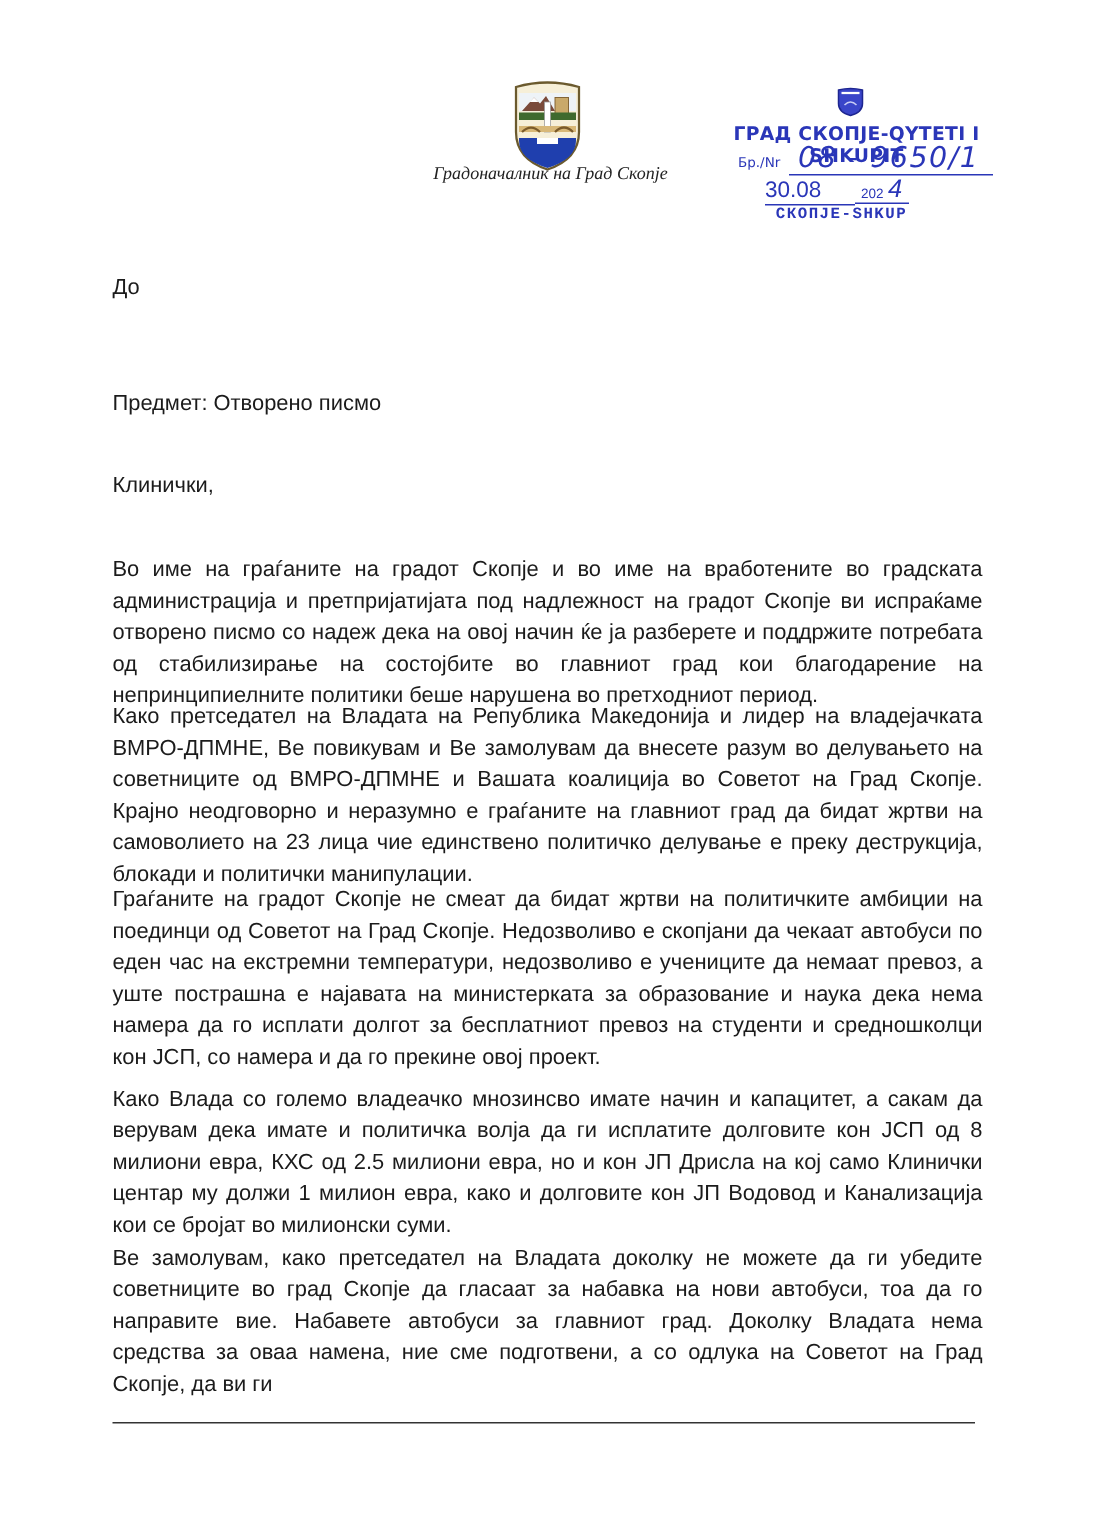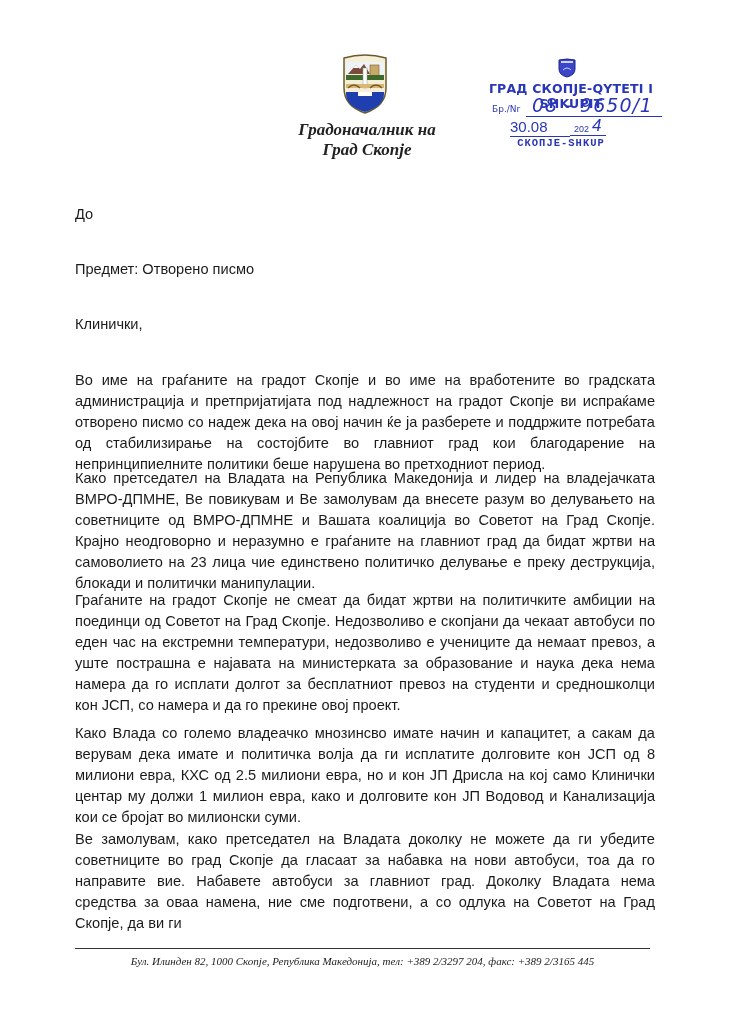--- a/index.html
+++ b/index.html
@@ -5,22 +5,22 @@
   html, body { margin: 0; padding: 0; }
   body {
     width: 731px; height: 1024px; background: #ffffff; position: relative; overflow: hidden;
     font-family: "Liberation Sans", "DejaVu Sans", sans-serif; color: #1a1a1a;
   }
   .page { position: absolute; left: 0; top: 0; width: 731px; height: 1024px; }
 
   
   .crest { position: absolute; left: 340px; top: 52px; width: 50px; height: 62px; }
   .mayor-title {
-    position: absolute; left: 282px; top: 120px; width: 170px; text-align: center;
-    font-family: "Liberation Serif", "DejaVu Serif", serif; font-style: italic; font-size: 17px; color: #222; font-weight: bold;
+    position: absolute; left: 282px; top: 108px; width: 170px; text-align: center;
+    font-family: "Liberation Serif", "DejaVu Serif", serif; font-style: italic; font-size: 12px; color: #222;
   }
 
   
   .stamp { position: absolute; left: 466px; top: 58px; width: 210px; color: #2a36b8; }
   .stamp-crest { position: absolute; left: 92px; top: 0; width: 18px; height: 20px; }
   .stamp-org {
     position: absolute; left: 0; top: 23px; width: 210px; text-align: center;
     font-family: "DejaVu Sans", sans-serif; font-weight: bold; font-size: 12.5px; letter-spacing: 0.2px;
   }
   .stamp-row { position: absolute; font-family: "DejaVu Sans", sans-serif; font-size: 9px; }
@@ -39,21 +39,21 @@
   .stamp-city {
     position: absolute; left: 40px; top: 79px; width: 110px; text-align: center;
     font-family: Liberation Mono, monospace; font-weight: bold; font-size: 10.5px; letter-spacing: 1px;
   }
 
   
   .text {
     position: absolute; left: 75px; width: 580px;
     font-family: "Liberation Sans", "DejaVu Sans", sans-serif; font-size: 14.6px; line-height: 21px; color: #1b1b1b;
   }
-  .to-label { top: 182px; margin-top: 22px; }
+  .to-label { top: 182px; }
   .to-recipient { top: 202px; }
   .subject { top: 259px; }
   .greeting { top: 314px; }
   .para { text-align: justify; }
   .p1 { top: 370px; }
   .p2 { top: 468px; }
   .p3 { top: 590px; }
   .p4 { top: 723px; }
   .p5 { top: 829px; }
 
@@ -104,14 +104,13 @@
   <div class="text subject">Предмет: Отворено писмо</div>
   <div class="text greeting">Клинички,</div>
 
   <div class="text para p1">Во име на граѓаните на градот Скопје и во име на вработените во градската администрација и претпријатијата под надлежност на градот Скопје ви испраќаме отворено писмо со надеж дека на овој начин ќе ја разберете и поддржите потребата од стабилизирање на состојбите во главниот град кои благодарение на непринципиелните политики беше нарушена во претходниот период.</div>
   <div class="text para p2">Како претседател на Владата на Република Македонија и лидер на владејачката ВМРО-ДПМНЕ, Ве повикувам и Ве замолувам да внесете разум во делувањето на советниците од ВМРО-ДПМНЕ и Вашата коалиција во Советот на Град Скопје. Крајно неодговорно и неразумно е граѓаните на главниот град да бидат жртви на самоволието на 23 лица чие единствено политичко делување е преку деструкција, блокади и политички манипулации.</div>
   <div class="text para p3">Граѓаните на градот Скопје не смеат да бидат жртви на политичките амбиции на поединци од Советот на Град Скопје. Недозволиво е скопјани да чекаат автобуси по еден час на екстремни температури, недозволиво е учениците да немаат превоз, а уште пострашна е најавата на министерката за образование и наука дека нема намера да го исплати долгот за бесплатниот превоз на студенти и средношколци кон ЈСП, со намера и да го прекине овој проект.</div>
   <div class="text para p4">Како Влада со големо владеачко мнозинсво имате начин и капацитет, а сакам да верувам дека имате и политичка волја да ги исплатите долговите кон ЈСП од 8 милиони евра, КХС од 2.5 милиони евра, но и кон ЈП Дрисла на кој само Клинички центар му должи 1 милион евра, како и долговите кон ЈП Водовод и Канализација кои се бројат во милионски суми.</div>
   <div class="text para p5">Ве замолувам, како претседател на Владата доколку не можете да ги убедите советниците во град Скопје да гласаат за набавка на нови автобуси, тоа да го направите вие. Набавете автобуси за главниот град. Доколку Владата нема средства за оваа намена, ние сме подготвени, а со одлука на Советот на Град Скопје, да ви ги</div>
 
   <div class="footer-rule"></div>
-  <div class="footer-text">Бул. Илинден 82, 1000 Скопје, Република Македонија, тел: +389 2/3297 204, факс: +389 2/3165 445</div>
 </div>
 
 </body></html>

